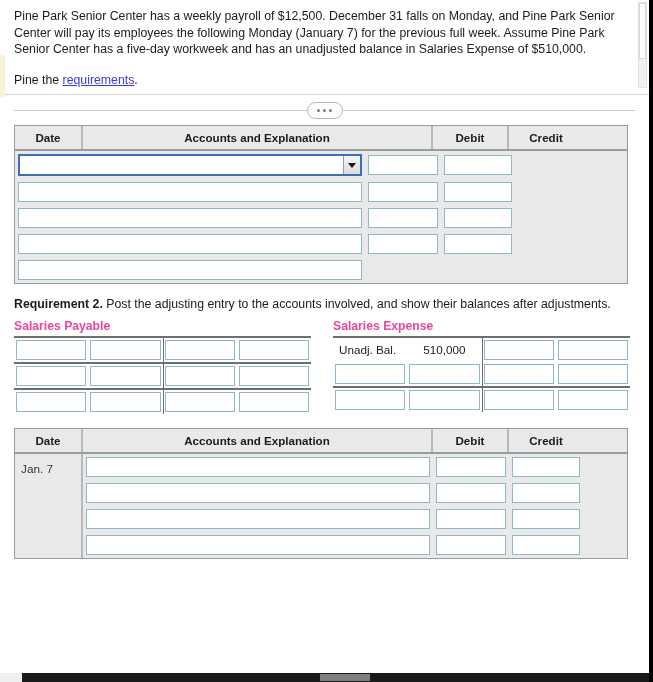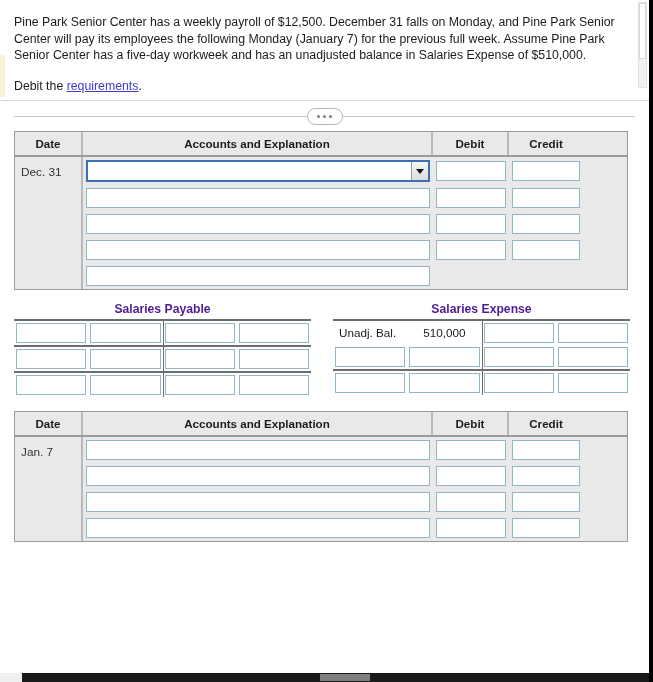--- a/index.html
+++ b/index.html
@@ -14,21 +14,21 @@
     position: relative;
     width: 653px; height: 682px;
     background: #ffffff;
     border-right: 4px solid #000000;
     overflow: hidden;
   }
 
   
   .problem-panel {
     position: relative;
-    padding: 14px 22px 6px 14px;
+    padding: 8px 22px 6px 14px;
     background: #ffffff;
     border-bottom: 1px solid #d6d6d6;
     min-height: 88px;
   }
   .left-accent {
     position: absolute;
     left: 0; top: 55px;
     width: 5px; height: 42px;
     background: #fbf3d5;
   }
@@ -202,24 +202,23 @@
   }
 
   
   .t-wrap {
     display: flex;
     gap: 22px;
     margin-bottom: 14px;
   }
   .t-acct { width: 297px; }
   .t-title {
-    text-align: center;
     font-size: 12.2px;
     font-weight: bold;
-    color: #4c1d95;
+    color: #ec4899;
     padding-bottom: 3px;
   }
   .t-grid {
     border-top: 2px solid #6e6e6e;
     position: relative;
   }
   .t-grid::after {
     content: "";
     position: absolute;
     left: 50%; top: 0; bottom: 0;
@@ -280,21 +279,21 @@
 <body>
 
 <div id="root">
 
   <div class="problem-panel">
     <div class="left-accent"></div>
 
     <p class="prob-text">Pine Park Senior Center has a weekly payroll of $12,500. December 31 falls on Monday, and Pine Park Senior Center will pay its employees the following Monday (January 7) for the previous full week. Assume Pine Park Senior Center has a five-day workweek and has an unadjusted balance in Salaries Expense of $510,000.</p>
 
     <p class="prob-text second">
-      <span>Debit the </span><a class="link">requirements</a><span>.</span>
+      <span>Pine the </span><a class="link">requirements</a><span>.</span>
     </p>
 
     <div class="panel-scrollbar">
       <div class="thumb"></div>
     </div>
   </div>
 
   <div class="separator">
     <div class="rule"></div>
     <div class="ellipsis-pill">
@@ -308,21 +307,20 @@
 
 
     <div class="journal">
       <div class="j-head">
         <div class="c-date">Date</div>
         <div class="c-acct">Accounts and Explanation</div>
         <div class="c-debit">Debit</div>
         <div class="c-credit">Credit</div>
       </div>
       <div class="j-body">
-        <div class="j-datecol">Dec. 31</div>
         <div class="j-rows">
 
           <div class="j-row">
             <div class="cell cell-acct">
               <div class="sel-wrap">
                 <div class="sel-inner"></div>
                 <div class="sel-arrow">
                     <span></span>
                   </div>
               </div>
@@ -376,20 +374,23 @@
               <input class="fld" type="text" style="">
             </div>
             <div class="cell cell-debit"></div>
             <div class="cell cell-credit"></div>
           </div>
 
         </div>
       </div>
     </div>
 
+    <p class="req-line tight">
+      <span class="req-label">Requirement 2.</span><span> Post the adjusting entry to the accounts involved, and show their balances after adjustments.</span>
+    </p>
 
     <div class="t-wrap">
 
       <div class="t-acct">
         <div class="t-title">Salaries Payable</div>
         <div class="t-grid">
           <div class="t-row sep-below">
             <div class="t-cell">
                 <input class="t-fld" type="text" style="">
               </div>

